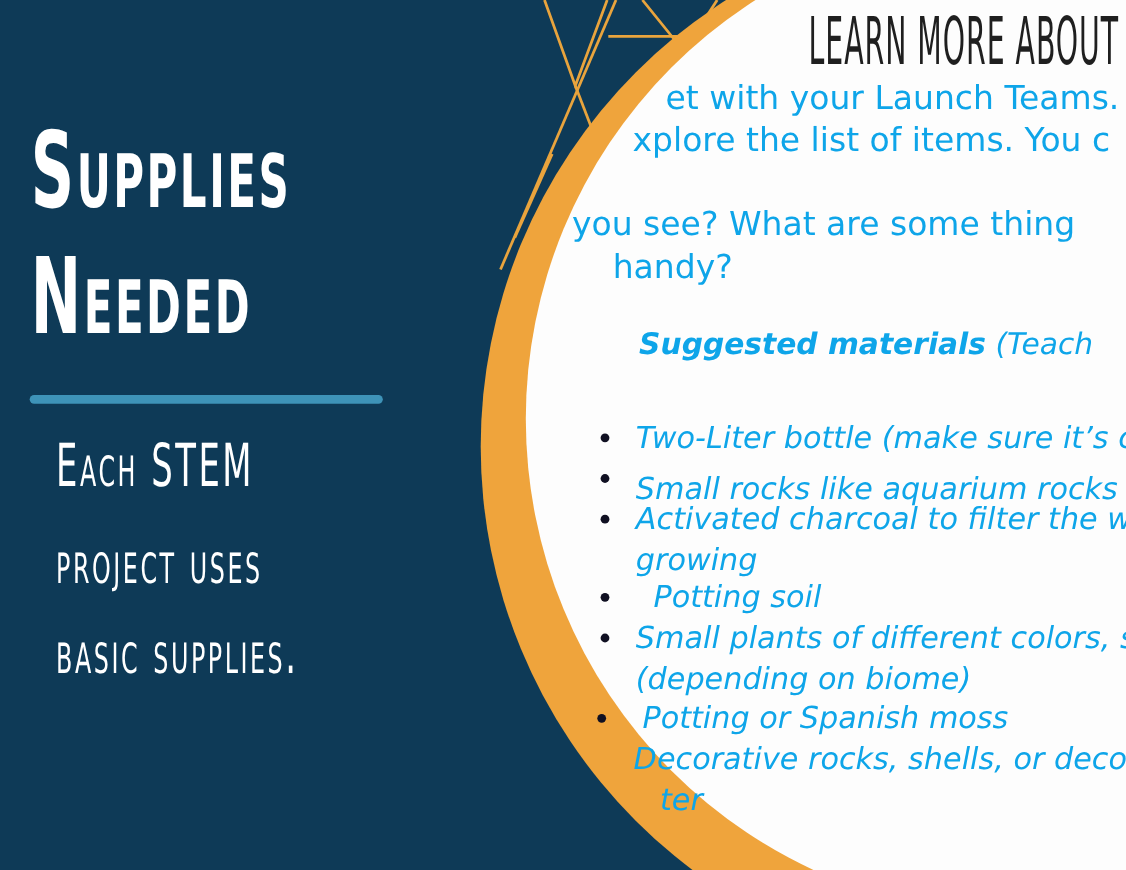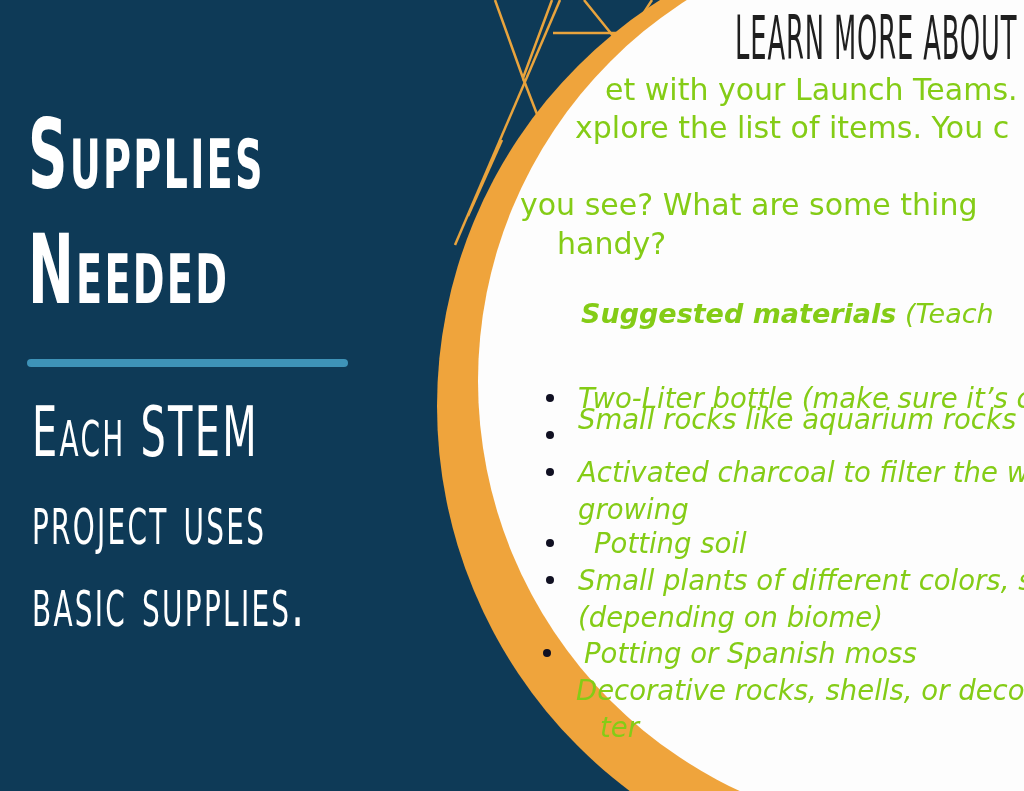--- a/index.html
+++ b/index.html
@@ -5,33 +5,33 @@
   html,body{margin:0;padding:0;}
   body{width:1024px;height:791px;overflow:hidden;background:#0e3a57;
        font-family:"DejaVu Sans",sans-serif;}
   .stage{position:relative;width:1024px;height:791px;overflow:hidden;}
 
   
   .hand{position:absolute;color:#ffffff;font-variant:small-caps;
         white-space:nowrap;letter-spacing:4px;line-height:1;}
   .hand>span{display:inline-block;transform:scaleX(0.57);transform-origin:0 0;}
   .title-line{font-size:96px;font-weight:bold;}
-  .body-line{font-size:70px;}
+  .body-line{font-size:54px;margin-left:19px;}
   .divider{position:absolute;left:27px;top:359px;width:321px;height:8px;
            border-radius:4px;background:#3e93b8;}
 
   
   .pattern-svg{position:absolute;left:440px;top:0;z-index:1;}
   .circle-orange{position:absolute;left:437px;top:-75px;width:962px;height:962px;
                  border-radius:50%;background:#efa43c;z-index:2;}
   .circle-white{position:absolute;left:478px;top:-71px;width:904px;height:904px;
                 border-radius:50%;background:#fdfdfd;z-index:3;}
 
   
-  .doc{position:absolute;z-index:4;white-space:nowrap;color:#84cc16;}
+  .doc{position:absolute;z-index:4;white-space:nowrap;color:#0ea5e9;}
   .doc-heading{font-size:60px;color:#1f1f1f;font-variant:normal;
                letter-spacing:2px;line-height:1;}
   .doc-heading>span{display:inline-block;transform:scaleX(0.43);transform-origin:0 0;}
   .para{font-size:30px;}
   .mat-head{font-size:27px;font-style:italic;margin-left:43px;}
   .mat-head b{font-weight:bold;}
   .li{font-size:27.5px;font-style:italic;}
   .dot{position:absolute;width:8px;height:8px;border-radius:50%;
        background:#101022;z-index:4;}
 </style>
@@ -77,21 +77,21 @@
   <div class="doc para" style="left:575px;top:110px;">xplore the list of items. You c</div>
   <div class="doc para" style="left:520px;top:187px;">you see? What are some thing</div>
   <div class="doc para" style="left:520px;top:226px;margin-left:37px;">handy?</div>
 
   <div class="doc mat-head" style="left:538px;top:298px;"><b>Suggested materials</b><span> (Teach</span></div>
 
   <span class="dot" style="left:546px;top:394px;"></span>
   <div class="doc li" style="left:578px;top:382px;">Two-Liter bottle (make sure it’s cle</div>
 
   <span class="dot" style="left:546px;top:431px;"></span>
-  <div class="doc li" style="left:578px;top:403px;">Small rocks like aquarium rocks</div>
+  <div class="doc li" style="left:578px;top:429px;">Small rocks like aquarium rocks</div>
 
   <span class="dot" style="left:546px;top:468px;"></span>
   <div class="doc li" style="left:578px;top:456px;">Activated charcoal to filter the wat</div>
 
   <div class="doc li" style="left:578px;top:493px;">growing</div>
 
   <span class="dot" style="left:546px;top:539px;"></span>
   <div class="doc li" style="left:578px;top:527px;margin-left:16px;">Potting soil</div>
 
   <span class="dot" style="left:546px;top:576px;"></span>

